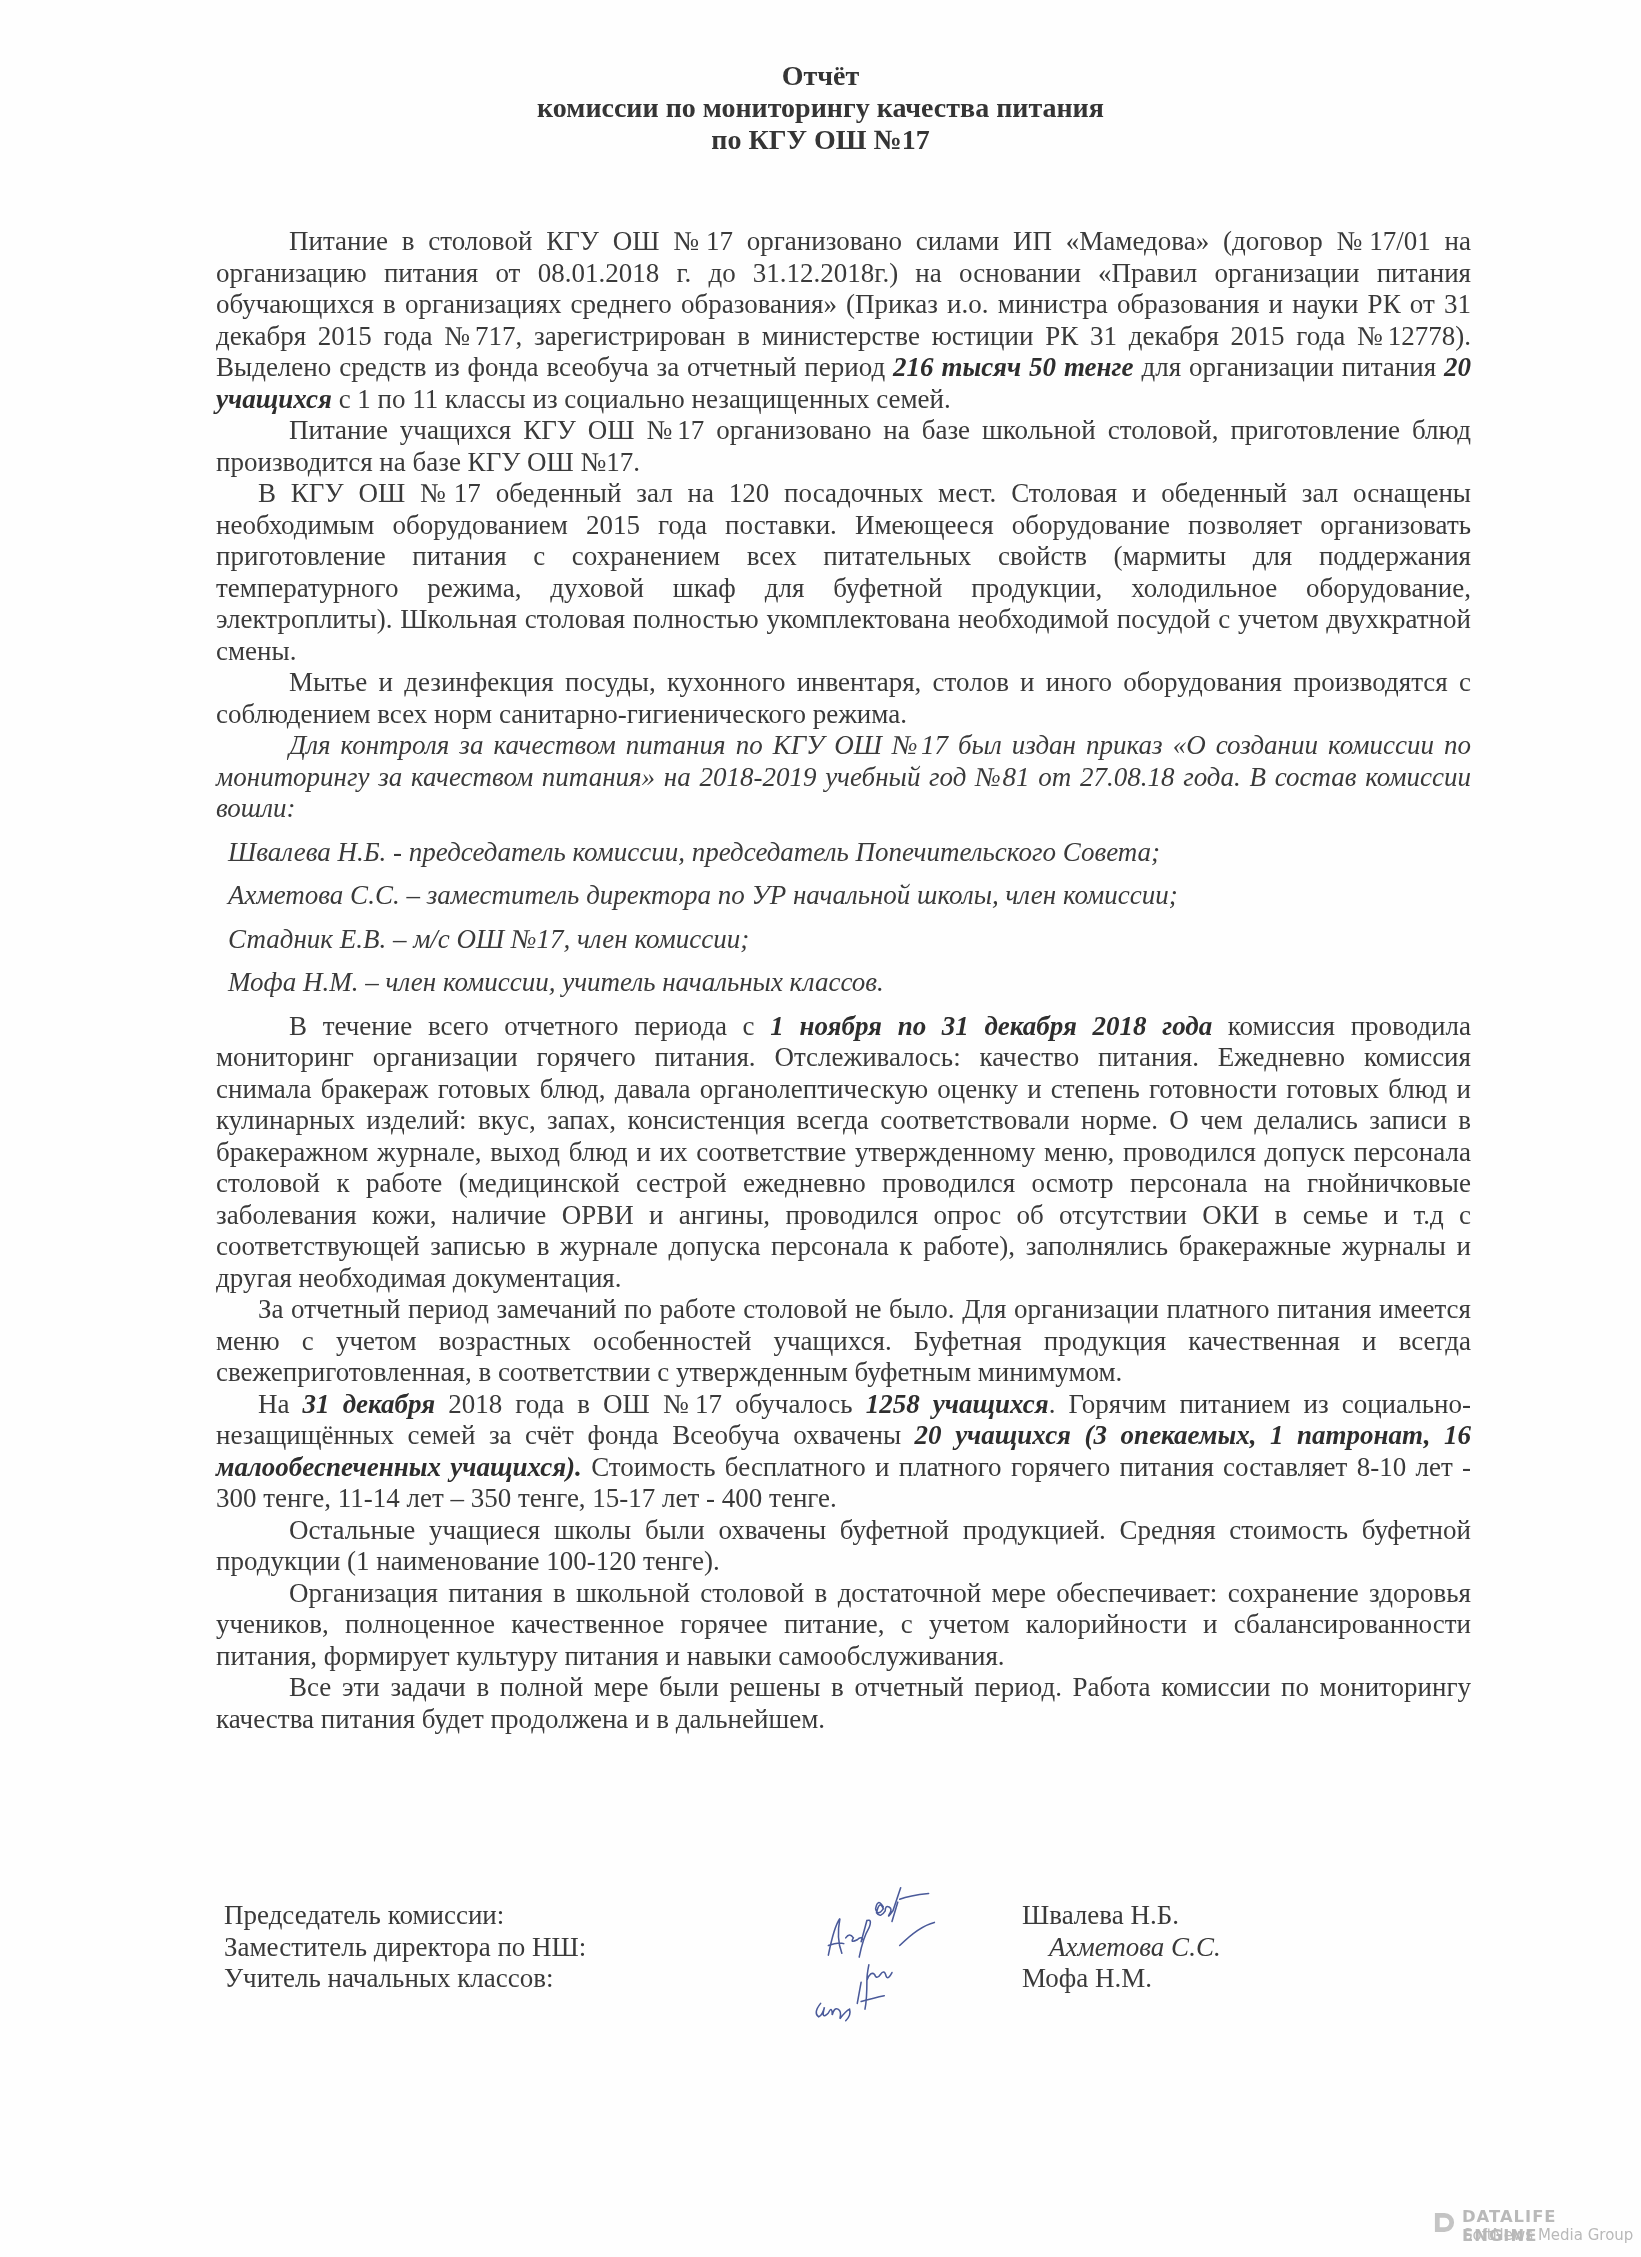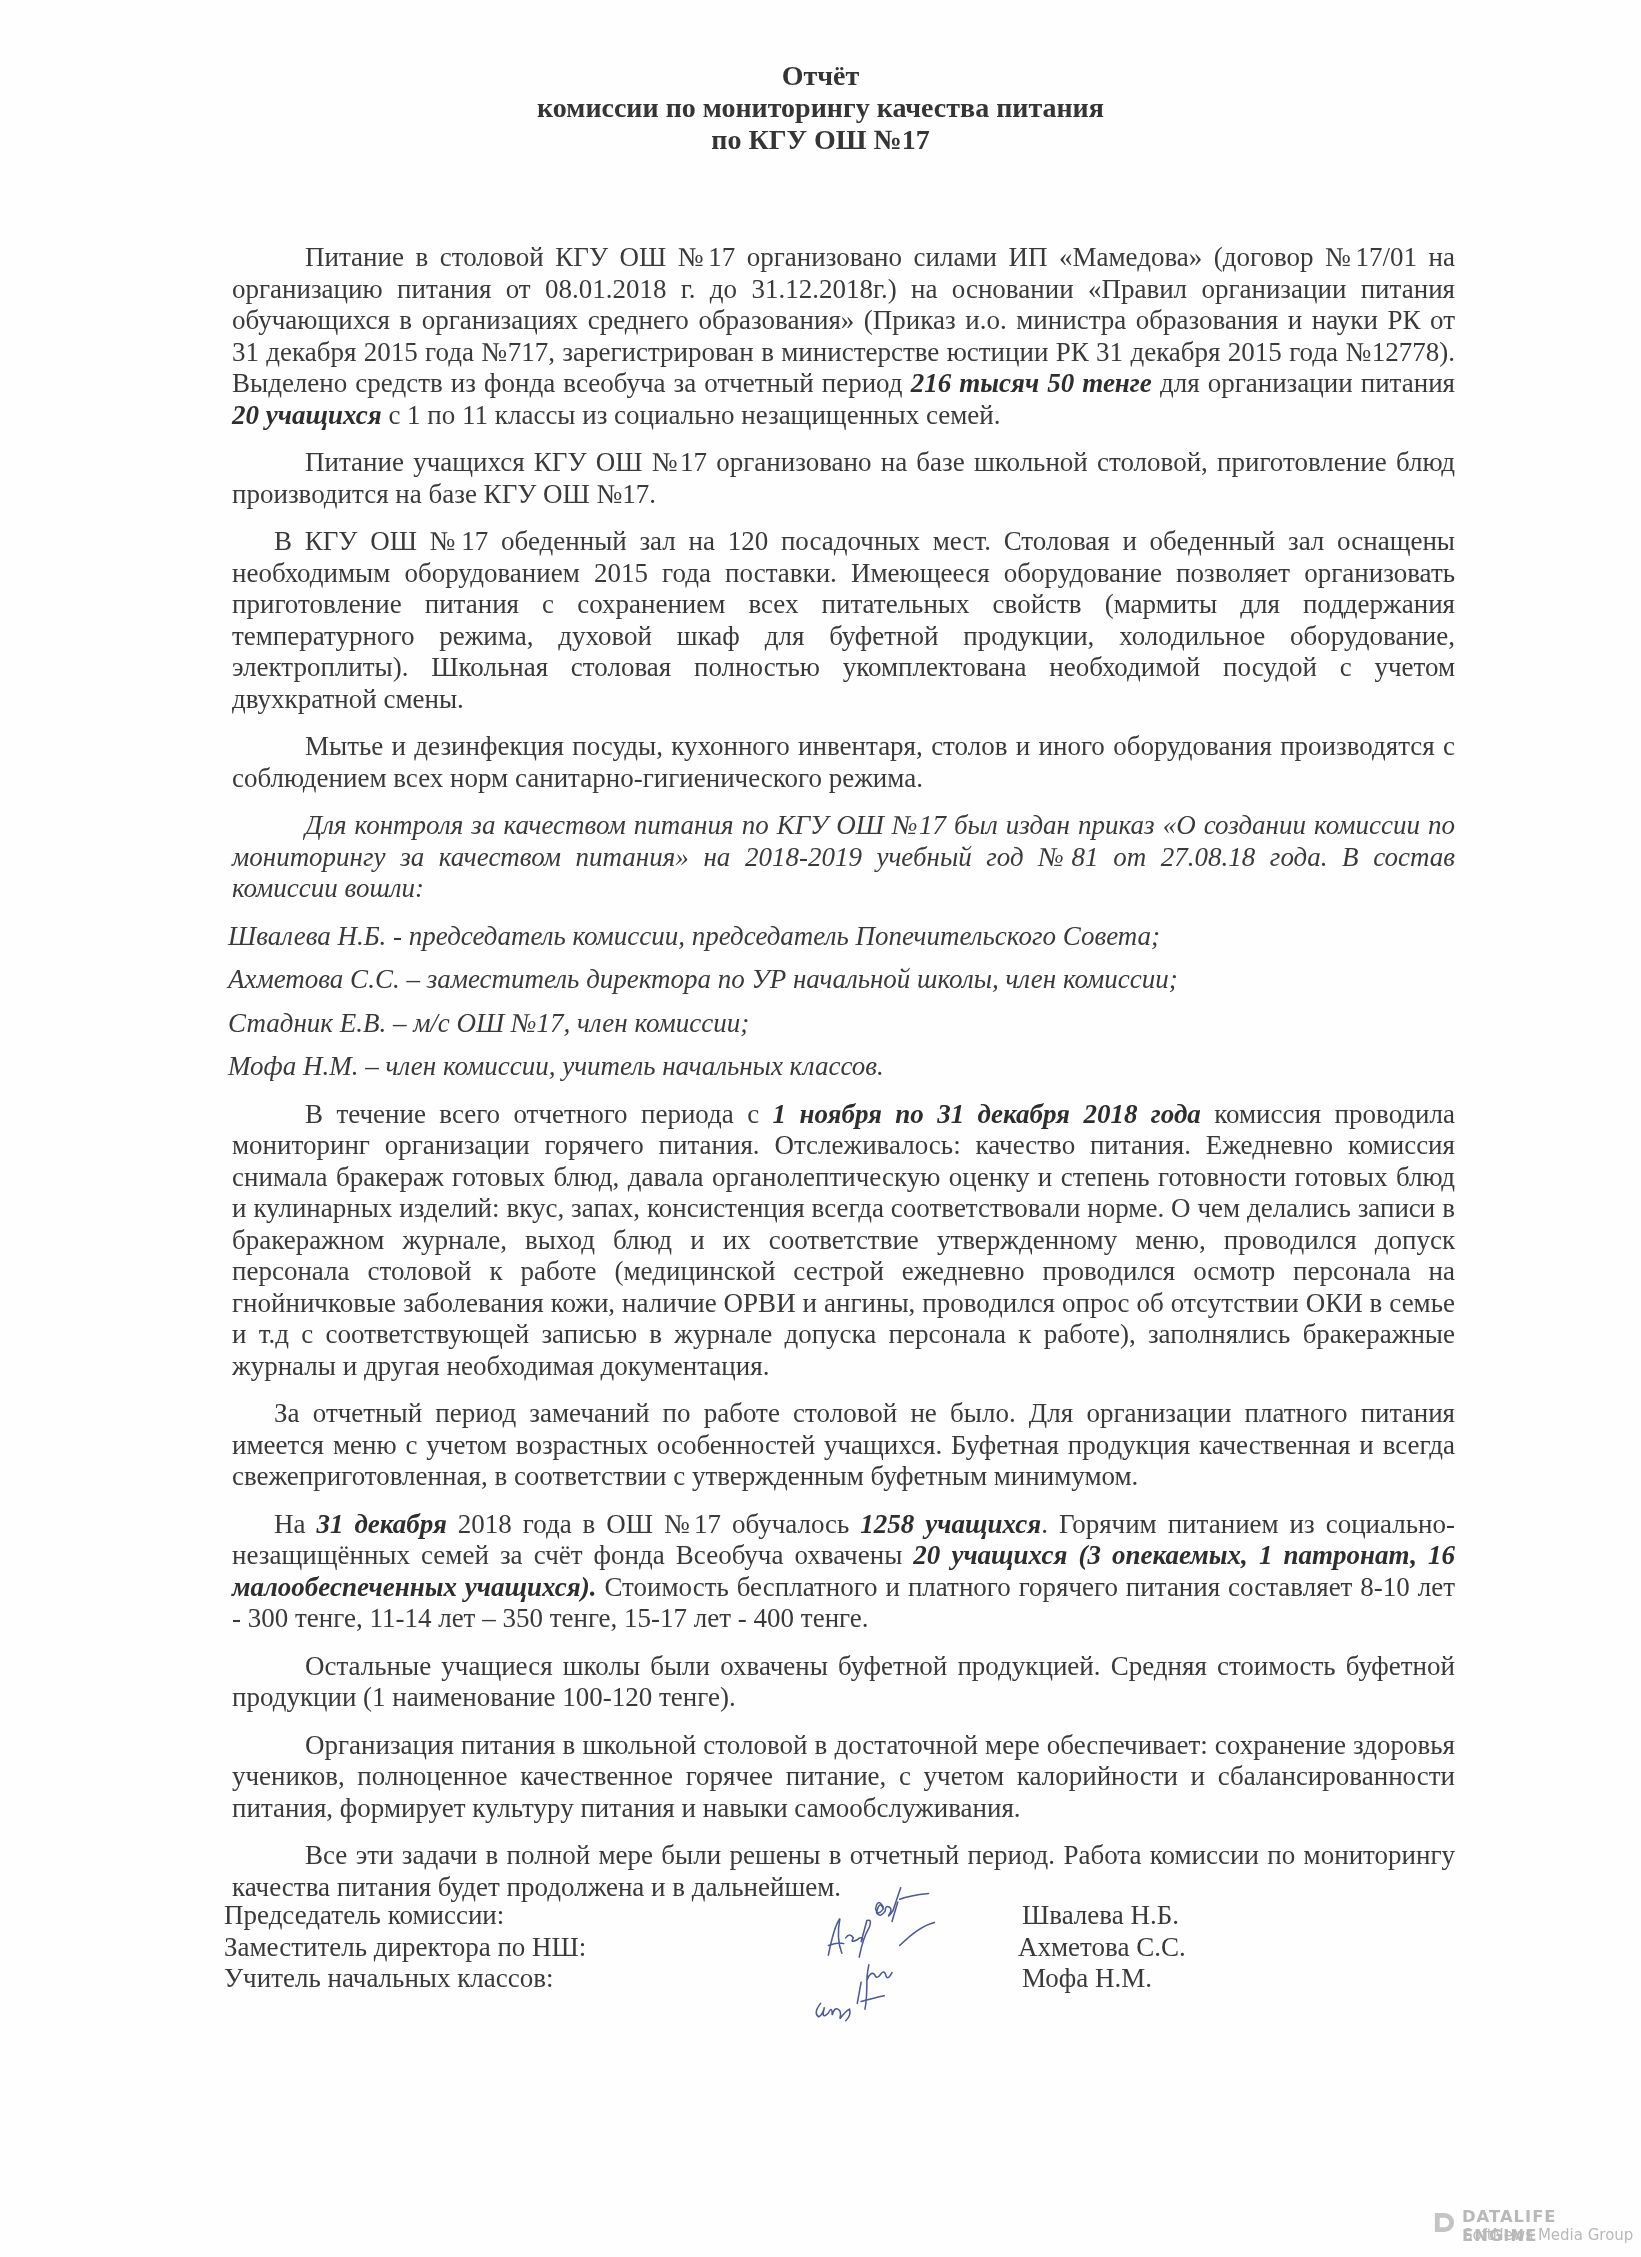--- a/index.html
+++ b/index.html
@@ -14,33 +14,33 @@
   .header {
     position: absolute; left: 0; top: 60px; width: 1641px;
     text-align: center; font-weight: bold; font-size: 28px; line-height: 32px; color: #353535;
   }
   .header .hl { display: block; }
   .header i { font-weight: bold; font-style: italic; }
   .body {
     position: absolute; left: 216px; top: 226px; width: 1255px;
     font-size: 27px; line-height: 31.5px; text-align: justify;
   }
-  .p { margin: 16px; text-indent: 73px; }
+  .p { margin: 0; text-indent: 73px; }
   .p.ind-s { text-indent: 42px; }
   .p.it { font-style: italic; }
   .member { margin: 12px; font-style: italic; text-indent: 0; }
   b { font-weight: bold; font-style: italic; color: #2e2e2e; }
   .sig {
     position: absolute; left: 216px; top: 1900px; width: 1255px;
     font-size: 27px; line-height: 31.5px;
   }
   .sig-row { position: relative; height: 31.5px; }
   .sig-role { position: absolute; left: 0; top: 0; margin-left: 8px; }
   .sig-name { position: absolute; left: 806px; top: 0; }
-  .sig-row:nth-child(2) .sig-name { left: 802px; }
+  .sig-row:nth-child(2) .sig-name { left: 833px; font-style: italic; }
   .sig-row:nth-child(4) .sig-name { left: 809px; }
   .signatures { position: absolute; left: 811px; top: 1878px; width: 241px; height: 164px; }
   .watermark {
     position: absolute; left: 1433px; top: 2207px; width: 203px; height: 39px;
     color: #b9b9b9; font-family: "DejaVu Sans", sans-serif;
   }
   .wm-logo { position: absolute; left: 0; top: 3.9px; width: 23px; height: 23px; }
   .wm-title { position: absolute; left: 29px; top: 0px; font-size: 16.4px; letter-spacing: 1px; font-weight: bold; }
   .wm-sub { position: absolute; left: 30px; top: 19.3px; font-size: 15px; }
 </style>

